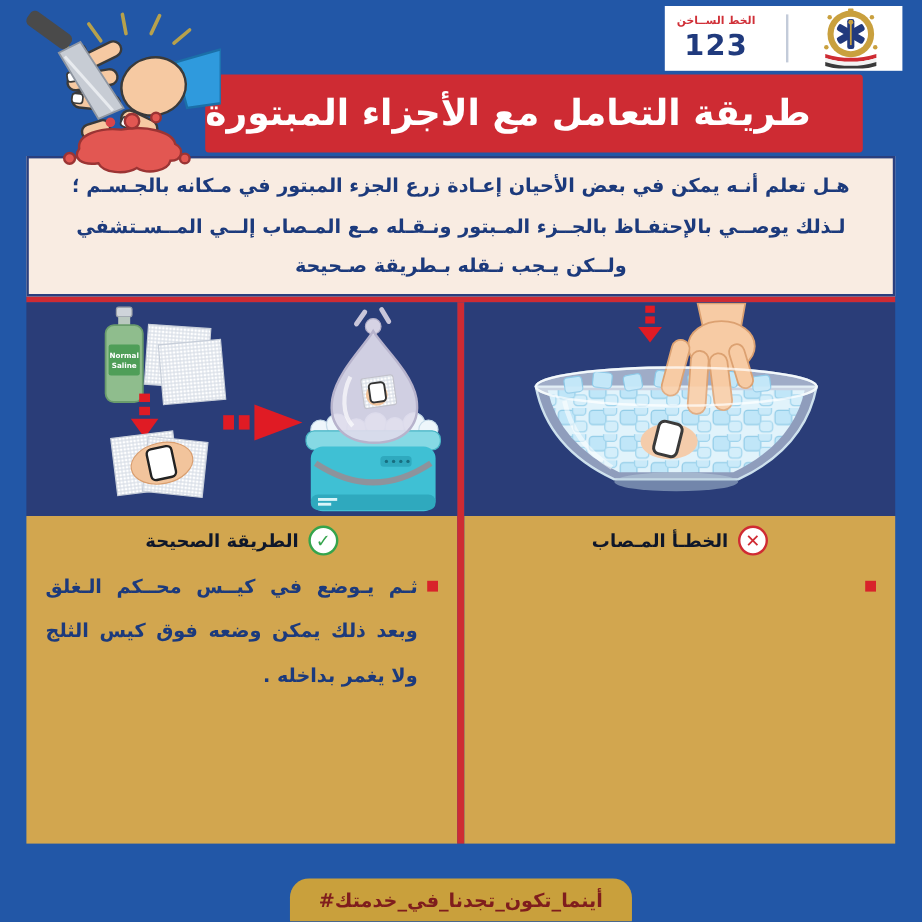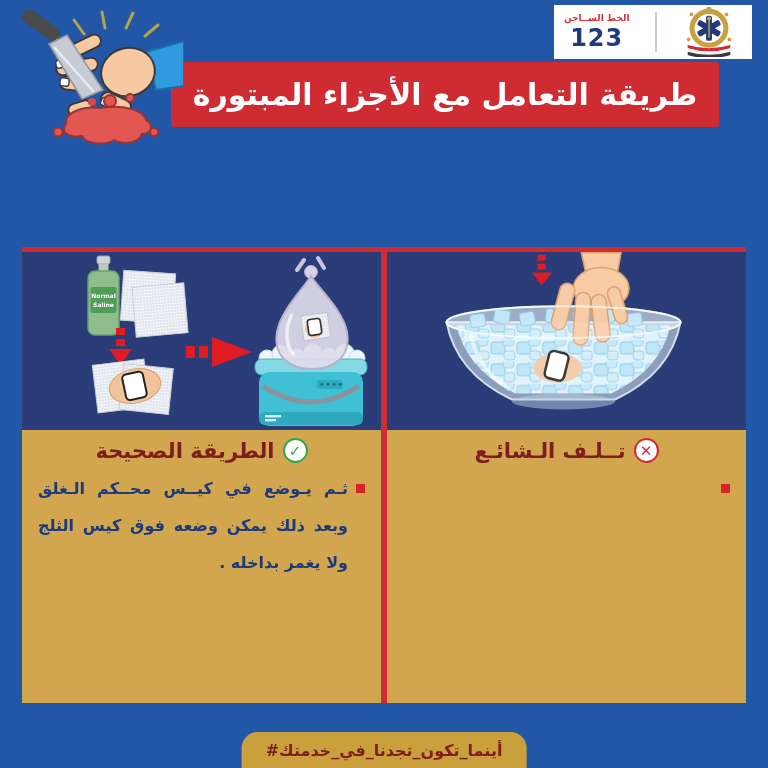--- a/index.html
+++ b/index.html
@@ -10,21 +10,21 @@
   .hotline-badge{position:absolute;top:5px;right:16px;width:198px;height:54px;
     background:#ffffff;border-radius:0;display:flex;align-items:center;
     justify-content:space-between;padding:3px 10px;box-sizing:border-box;z-index:4;}
   .hotline-num-block{display:flex;flex-direction:column;align-items:center;line-height:1;margin-right:6px;}
   .hotline-label{font-size:9px;font-weight:bold;color:#d03038;margin-bottom:3px;}
   .hotline-number{font-size:24px;font-weight:800;color:#203a7d;letter-spacing:1px;}
   .badge-divider{width:2px;height:40px;background:#c3cbd9;}
 
   
   .title-banner{position:absolute;left:171px;top:62px;width:548px;height:65px;
-    background:#ce2b33;display:flex;align-items:center;justify-content:center;
+    background:#ce2b33;display:flex;align-items:center;
     border-radius:3px;z-index:2;}
   .title-banner .title{color:#ffffff;font-size:30px;font-weight:800;direction:rtl;}
 
   .hand-illus{position:absolute;left:6px;top:6px;z-index:3;}
 
   
   .intro-box{position:absolute;left:22px;top:130px;width:724px;height:117px;
     background:#f9ece2;border:2px solid #2a3f7e;box-sizing:border-box;z-index:1;
     display:flex;flex-direction:column;align-items:center;justify-content:center;}
   .intro-line{direction:rtl;text-align:center;color:#1c3a7c;font-weight:800;
@@ -38,21 +38,21 @@
   .illus{height:178px;background:#2a3d78;position:relative;overflow:hidden;}
   .textarea{flex:1;background:#d2a64f;padding:4px 8px 6px 8px;box-sizing:border-box;}
 
   .col-heading{display:flex;direction:rtl;align-items:center;justify-content:center;
     gap:8px;margin:4px 0 2px 0;}
   .badge-circle{width:25px;height:25px;border-radius:50%;background:#ffffff;
     display:flex;align-items:center;justify-content:center;flex:none;
     font-size:15px;font-weight:800;box-sizing:border-box;}
   .check-circle{border:2px solid #35a44c;color:#35a44c;}
   .cross-circle{border:2px solid #d02b33;color:#d02b33;}
-  .col-heading .heading-text{color:#7f1d1d;font-size:21px;font-weight:800;}
+  .col-heading .heading-text{color:#0f172a;font-size:15px;font-weight:800;}
 
   .bullet-item{display:flex;direction:rtl;gap:8px;padding:6px 8px 0 8px;}
   .bullet-square{width:9px;height:9px;background:#d8232a;margin-top:13px;flex:none;}
   .bullet-text{font-size:16px;font-weight:800;color:#1c3a7c;line-height:2.3;
     text-align:justify;margin:0;}
 
   
   .hashtag-pill{position:absolute;left:50%;transform:translateX(-50%);top:732px;
     background:#c9a03c;border-radius:16px;padding:9px 24px 22px 24px;z-index:2;}
   .hashtag-text{direction:rtl;font-size:16px;font-weight:800;color:#7f1d1d;white-space:nowrap;}
@@ -147,20 +147,25 @@
         <circle cx="124" cy="92" r="4"></circle>
       <circle cx="52" cy="126" r="4.5"></circle>
         <circle cx="148" cy="126" r="4"></circle>
     </g>
   </svg>
 
   <div class="title-banner">
     <span class="title">طريقة التعامل مع الأجزاء المبتورة</span>
   </div>
 
+  <div class="intro-box">
+    <div class="intro-line">هـل تعلم أنـه يمكن في بعض الأحيان إعـادة زرع الجزء المبتور في مـكانه بالجـسـم ؛</div>
+    <div class="intro-line">لـذلك يوصــي بالإحتفـاظ بالجــزء المـبتور ونـقـله مـع المـصاب إلــي المــسـتشفي</div>
+    <div class="intro-line">ولــكن يـجب نـقله بـطريقة صـحيحة</div>
+  </div>
 
   <div class="main">
 
     <div class="col">
       <div class="illus">
         <svg width="359" height="178" viewBox="0 0 359 178">
 
           <g transform="translate(66,4)">
             <rect x="9" y="0" width="13" height="8" rx="2" fill="#cfd4da" stroke="#9aa0a8"></rect>
             <rect x="10.5" y="8" width="10" height="8" fill="#b9c8bf"></rect>
@@ -289,21 +294,21 @@
             <path d="M60 70 Q70 122 126 148 L230 148 Q286 122 296 70 Z" fill="#ffffff" fill-opacity="0.14"></path>
             <path d="M84 82 Q92 118 124 138" stroke="#ffffff" stroke-width="4" opacity="0.55" fill="none"></path>
             <ellipse cx="178" cy="70" rx="118" ry="16" fill="none" stroke="#ffffff" stroke-width="2" opacity="0.7"></ellipse>
             <ellipse cx="178" cy="150" rx="52" ry="8" fill="#b9cfdd" fill-opacity="0.5"></ellipse>
           </g>
         </svg>
       </div>
       <div class="textarea">
         <div class="col-heading">
           <span class="badge-circle cross-circle">✕</span>
-          <span class="heading-text">تــلـف الـشائـع</span>
+          <span class="heading-text">الخطـأ المـصاب</span>
         </div>
         <div class="bullet-item">
           <span class="bullet-square"></span>
         </div>
       </div>
     </div>
   </div>
 
   <div class="hashtag-pill">
     <span class="hashtag-text">#أينما_تكون_تجدنا_في_خدمتك</span>

